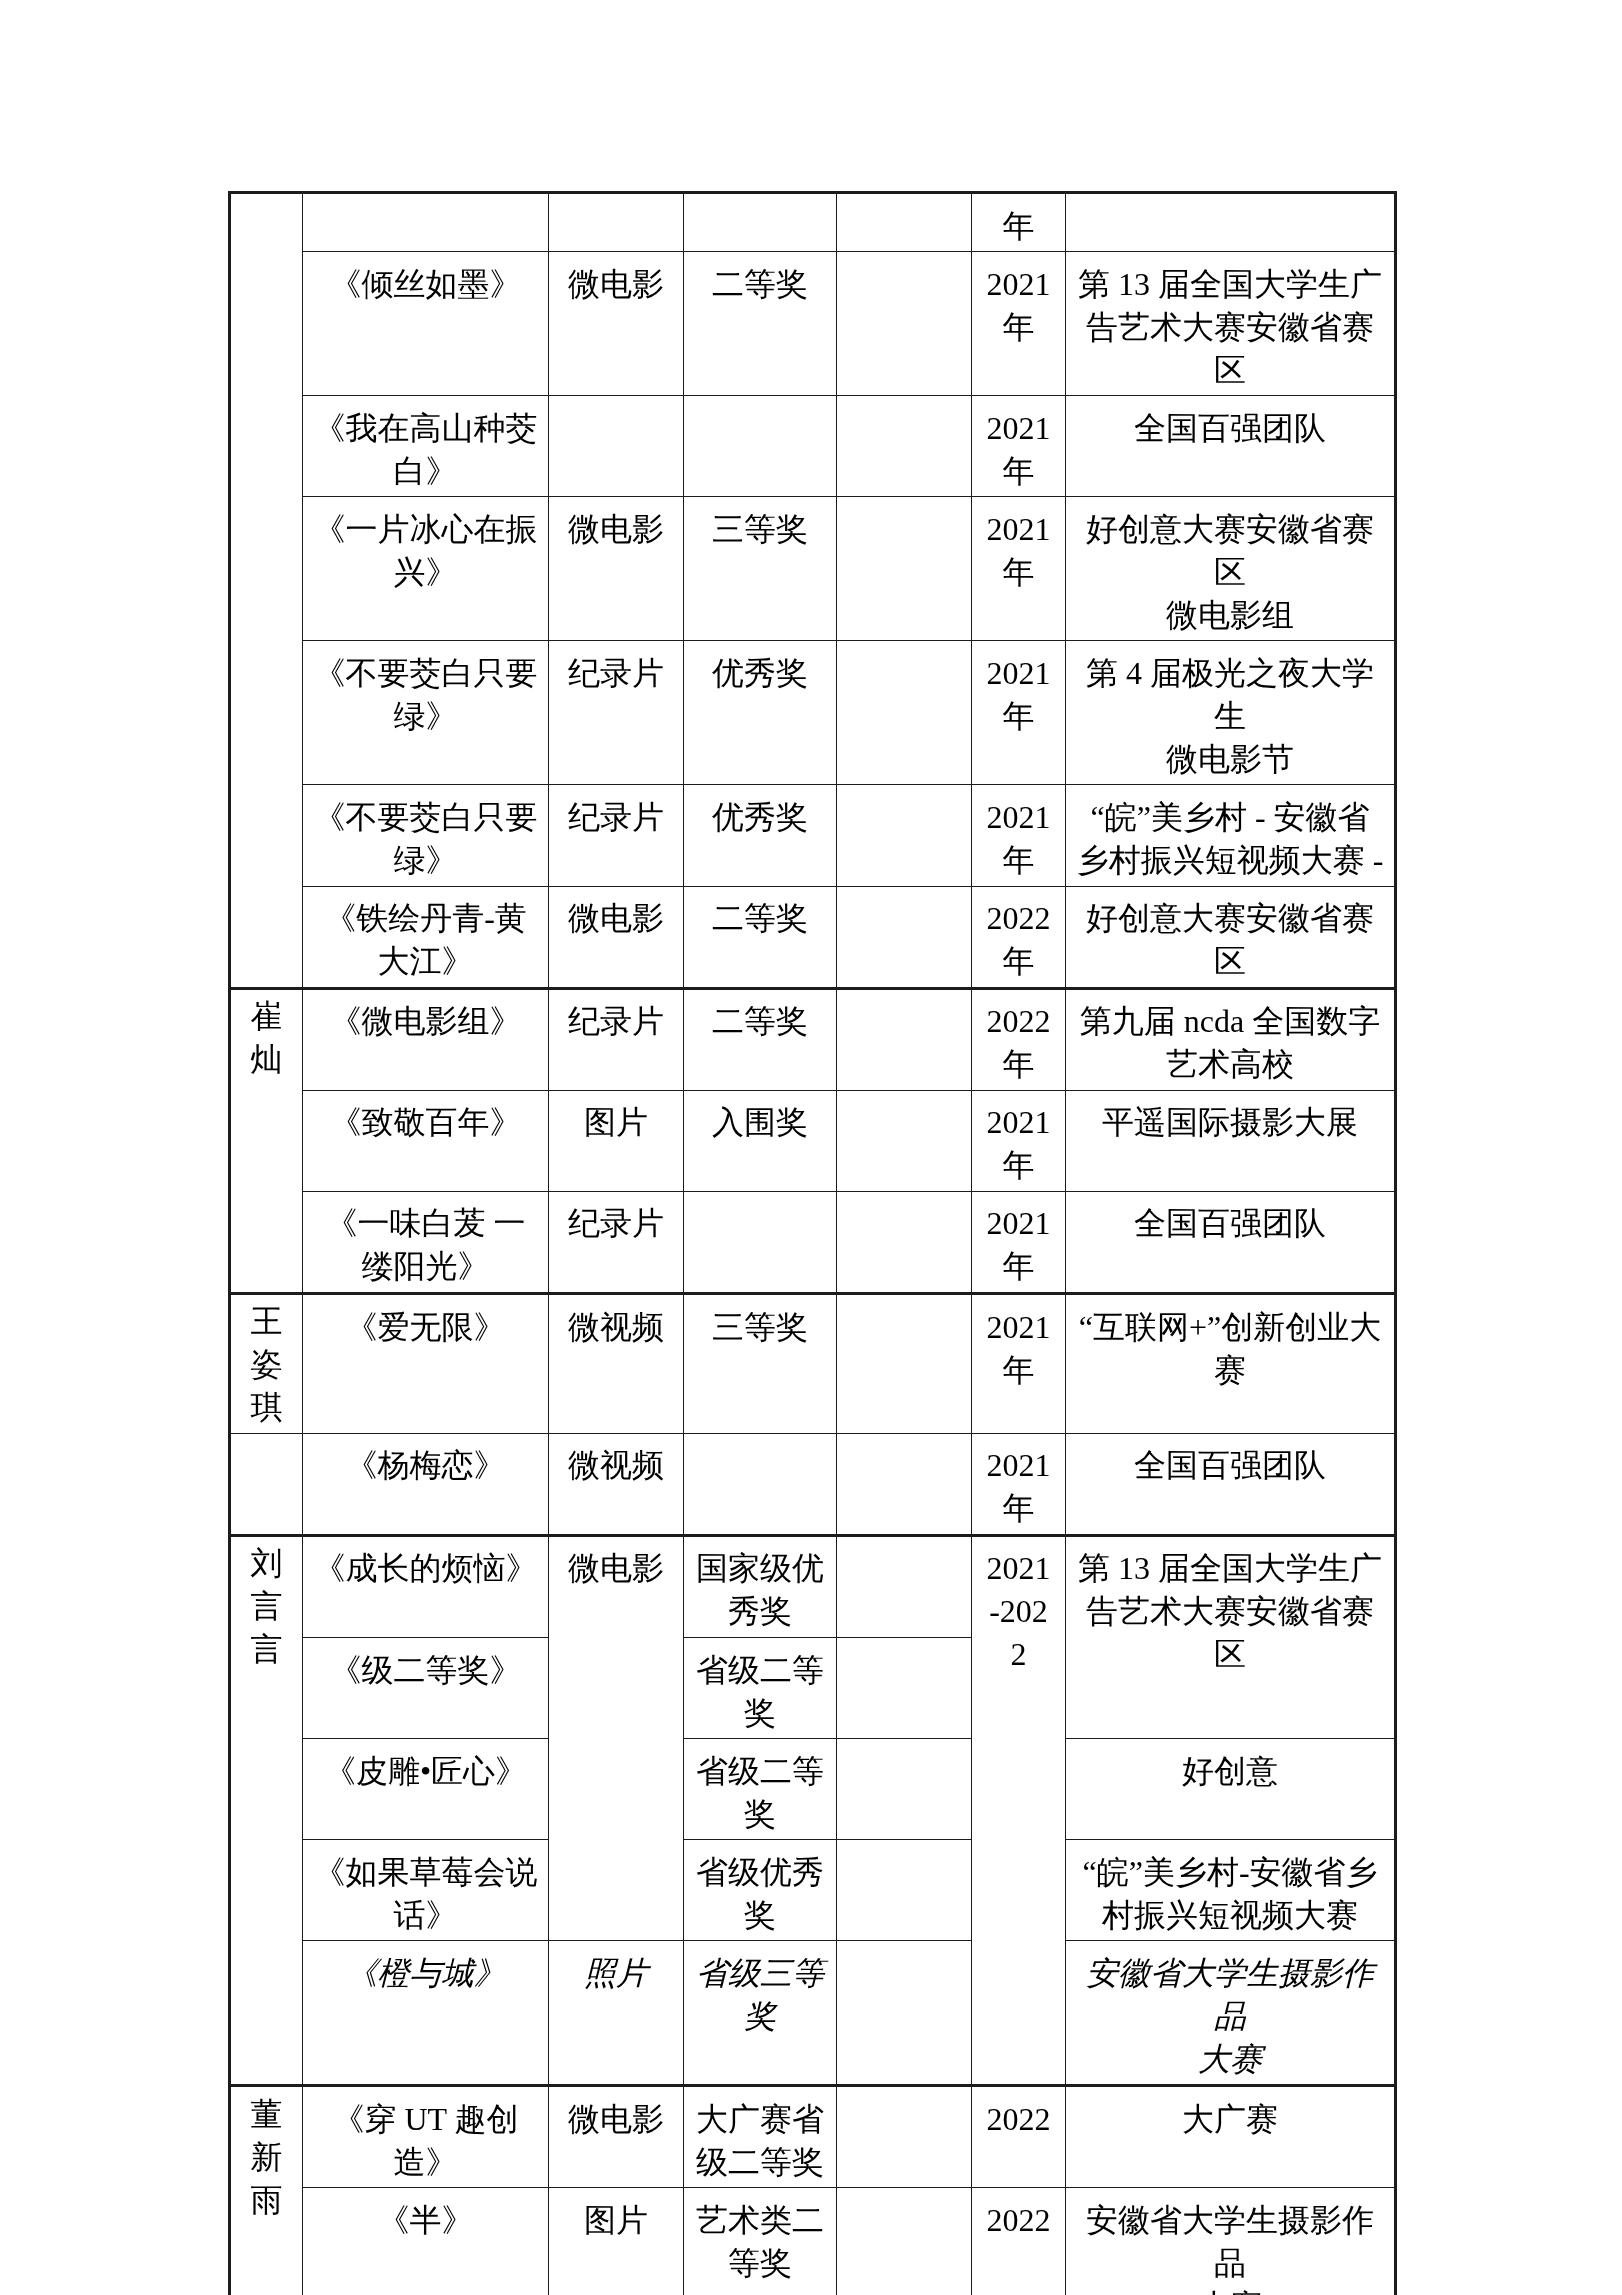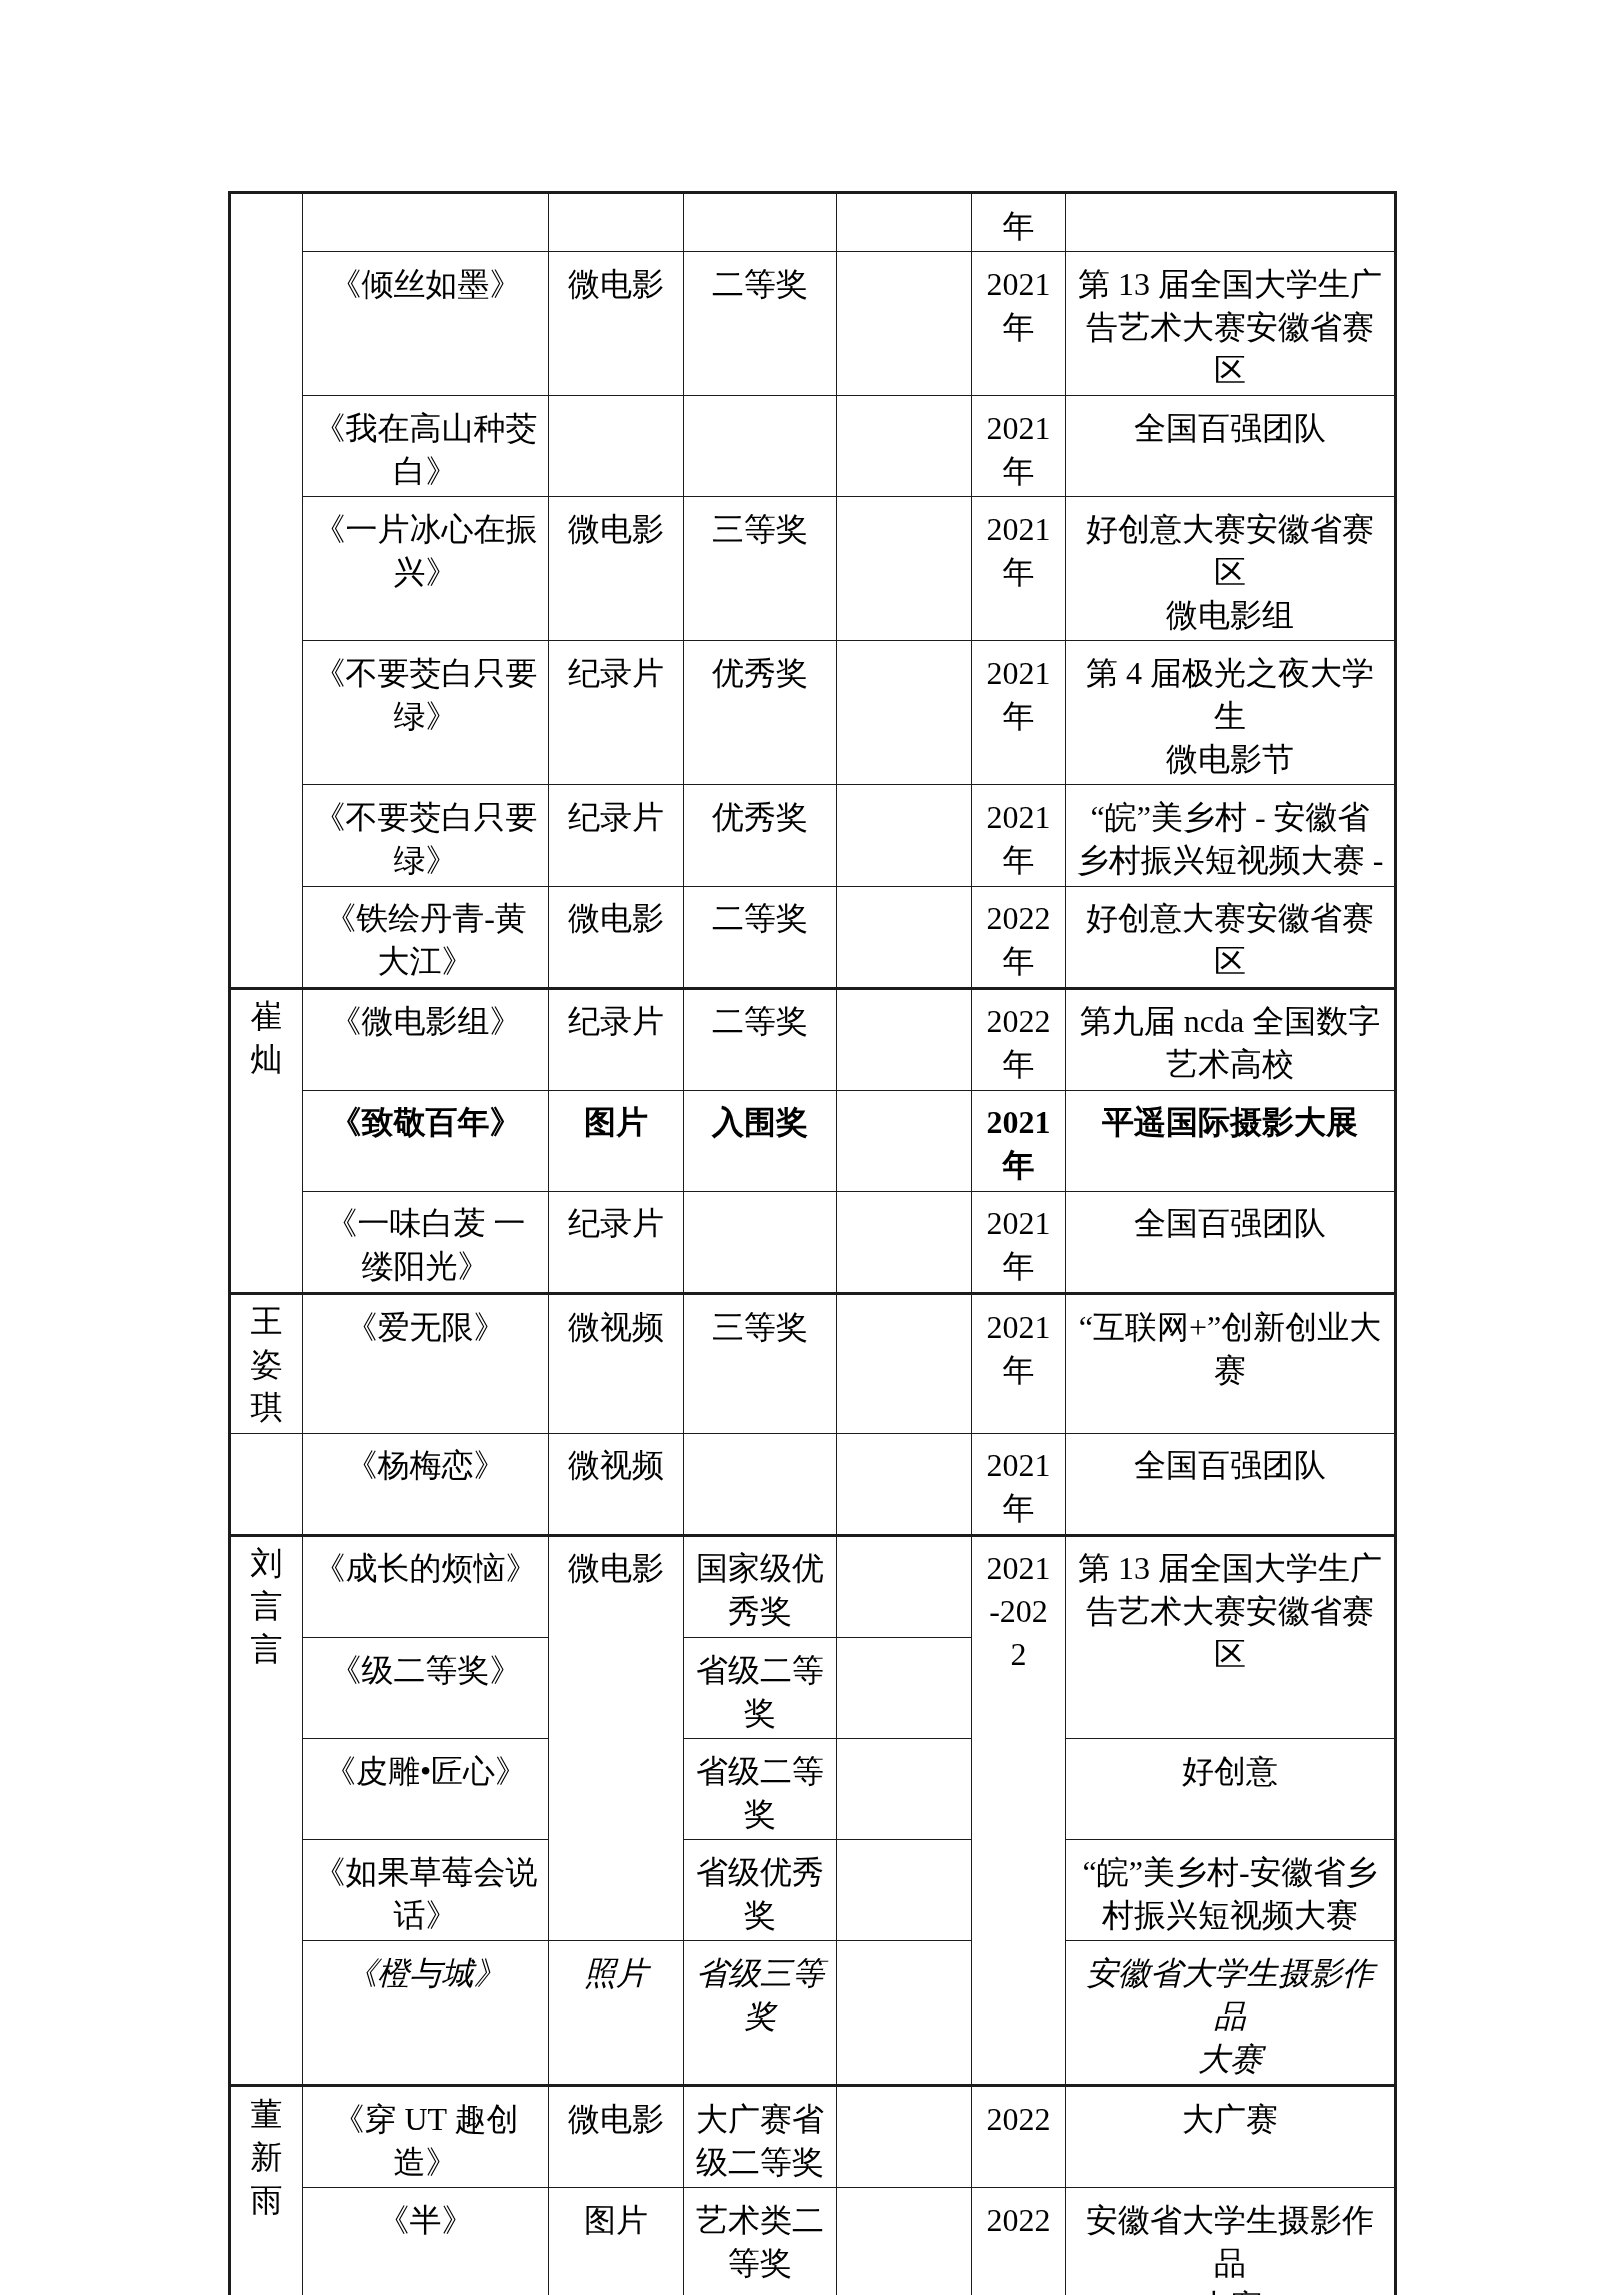--- a/index.html
+++ b/index.html
@@ -109,21 +109,21 @@
         </tr>
         <tr class="thick" style="height: 87px;">
           <td class="name-cell" rowspan="3">崔<br>灿</td>
           <td>《微电影组》</td>
           <td>纪录片</td>
           <td>二等奖</td>
           <td></td>
           <td>2022<br>年</td>
           <td>第九届 ncda 全国数字<br>艺术高校</td>
         </tr>
-        <tr style="height: 90px; font-weight: bold;">
+        <tr style="height: 90px;">
           <td>《致敬百年》</td>
           <td>图片</td>
           <td>入围奖</td>
           <td></td>
           <td>2021<br>年</td>
           <td>平遥国际摄影大展</td>
         </tr>
         <tr style="height: 85px;">
           <td>《一味白茇 一<br>缕阳光》</td>
           <td>纪录片</td>

